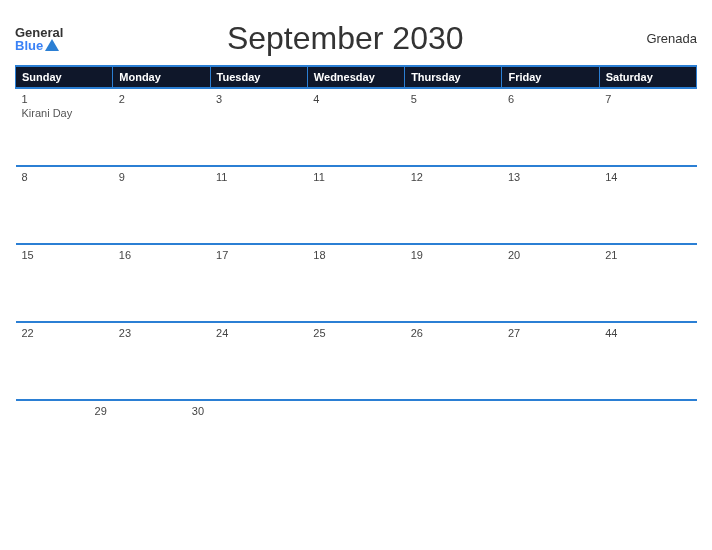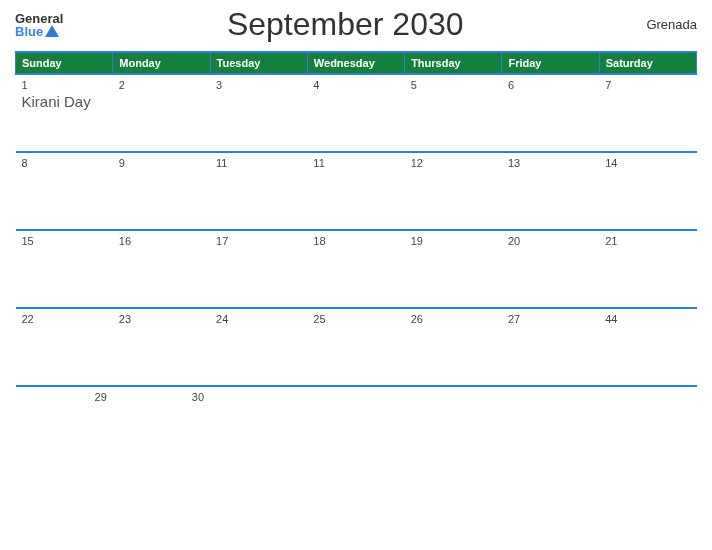--- a/index.html
+++ b/index.html
@@ -7,21 +7,21 @@
       width: 712px;
       height: 550px;
       background: #fff;
       font-family: Arial, sans-serif;
       overflow: hidden;
     }
     .calendar-container {
       width: 712px;
       height: 550px;
       background: #fff;
-      padding: 6px 15px;
+      padding: 20px 15px;
     }
     .header {
       display: flex;
       align-items: center;
       justify-content: space-between;
       margin-bottom: 8px;
     }
     .logo {
       display: flex;
       flex-direction: column;
@@ -62,21 +62,21 @@
       font-size: 13px;
       color: #333;
       text-align: right;
       min-width: 70px;
     }
     .calendar-grid {
       width: 100%;
       border-collapse: collapse;
     }
     .calendar-grid th {
-      background-color: #15803d;
+      background-color: #0f172a;
       color: #fff;
       font-size: 11px;
       font-weight: bold;
       padding: 4px 6px;
       text-align: left;
       border: 1px solid #2b7fd4;
     }
     .calendar-grid td {
       border: none;
       vertical-align: top;
@@ -88,21 +88,21 @@
     }
     .calendar-grid tr {
       border-top: 2px solid #2b7fd4;
     }
     .day-number {
       font-size: 11px;
       color: #444;
       display: block;
     }
     .holiday-label {
-      font-size: 15px;
+      font-size: 11px;
       color: #555;
       margin-top: 2px;
       display: block;
     }
     .empty-cell {
       background: #f5f5f5;
     }
     .last-row td {
       height: 68px;
       text-align: right;

